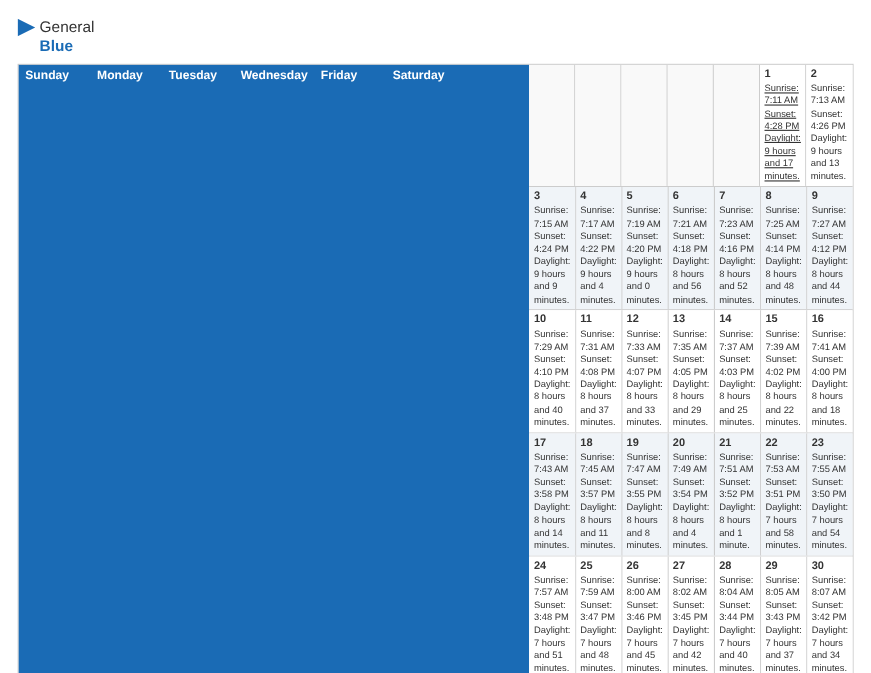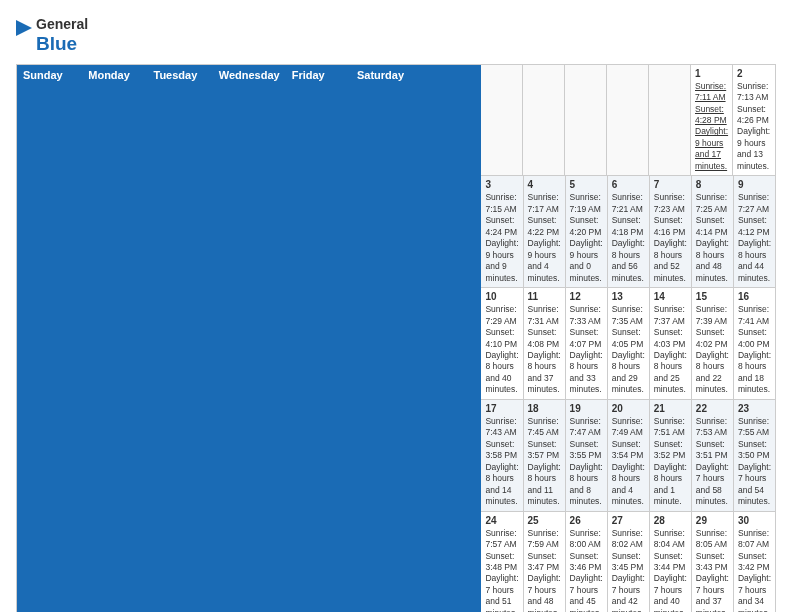--- a/index.html
+++ b/index.html
@@ -107,22 +107,22 @@
 <body>
 
 <div class="page">
   <div class="header">
     <div class="logo">
     <div style="display:flex;align-items:center;gap:4px;">
       <svg width="16" height="32" viewBox="0 0 16 32">
         <polygon points="0,0 16,8 0,16" fill="#1a6bb5"></polygon>
       </svg>
       <div>
-        <div style="font-size:14px;font-weight:bold;color:#333;line-height:1.2;">General</div>
-        <div style="font-size:19px;font-weight:bold;color:#1a6bb5;line-height:1.2;">Blue</div>
+        <div style="font-size:14px;font-weight:normal;color:#333;line-height:1.2;">General</div>
+        <div style="font-size:14px;font-weight:bold;color:#1a6bb5;line-height:1.2;">Blue</div>
       </div>
     </div>
   </div>
     <div class="title-block">
       <div class="month-title"></div>
       <div class="location"></div>
     </div>
   </div>
 
   <div class="cal-outer">

